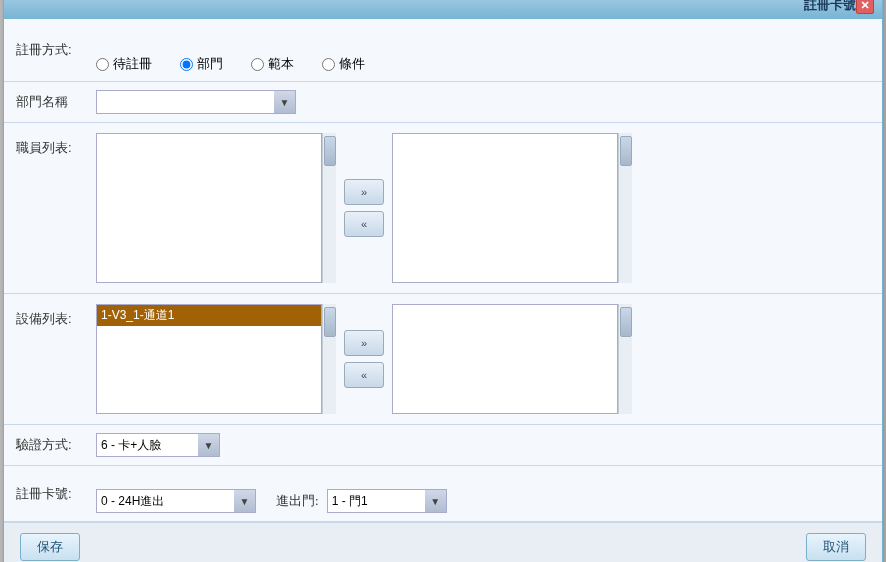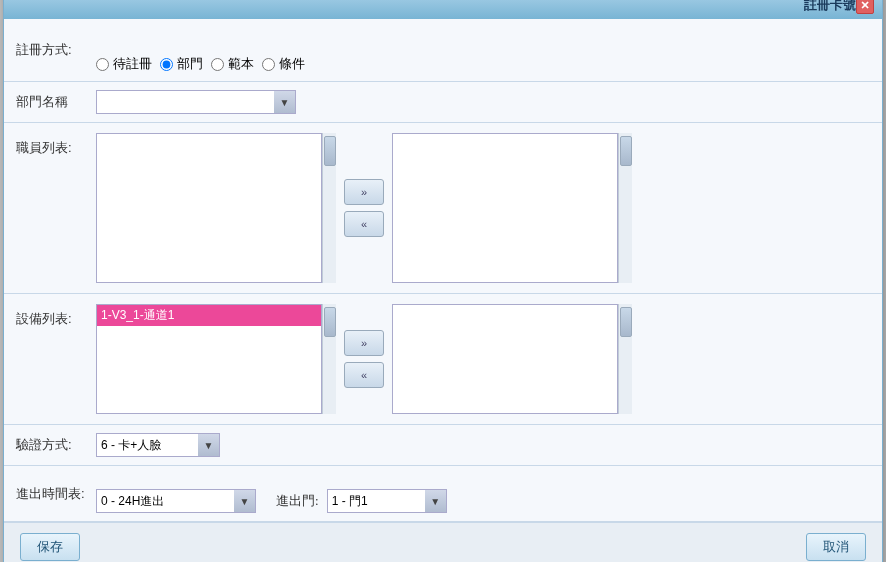--- a/index.html
+++ b/index.html
@@ -74,21 +74,21 @@
       flex: 1;
       display: flex;
       align-items: center;
     }
     .form-content.tall {
       align-items: flex-start;
     }
     
     .radio-group {
       display: flex;
-      gap: 8px;
+      gap: 28px;
       align-items: center;
       margin-top: 28px;
     }
     .radio-item {
       display: flex;
       align-items: center;
       gap: 4px;
       cursor: pointer;
     }
     .radio-item input[type="radio"] {
@@ -136,21 +136,21 @@
     .list-box {
       width: 230px;
       height: 150px;
       border: 1px solid #aac;
       background: white;
       overflow-y: auto;
       font-size: 12px;
       position: relative;
     }
     .list-selected {
-      background: #ec4899;
+      background: #a16207;
       color: white;
       padding: 2px 4px;
     }
     .arrow-buttons {
       display: flex;
       flex-direction: column;
       gap: 6px;
       align-items: center;
     }
     .arrow-btn {
@@ -405,21 +405,21 @@
         <div class="verif-select-wrapper">
           <select class="verif-select">
             <option value="6">6 - 卡+人臉</option>
           </select>
           <div class="select-arrow">▼</div>
         </div>
       </div>
     </div>
 
     <div class="form-row">
-      <div class="form-label">進出時間表:</div>
+      <div class="form-label">註冊卡號:</div>
       <div class="form-content">
         <div class="time-row">
           <div class="time-field">
             <div class="time-select-wrapper">
               <select class="time-select">
                 <option value="0">0 - 24H進出</option>
               </select>
               <div class="select-arrow">▼</div>
             </div>
           </div>

